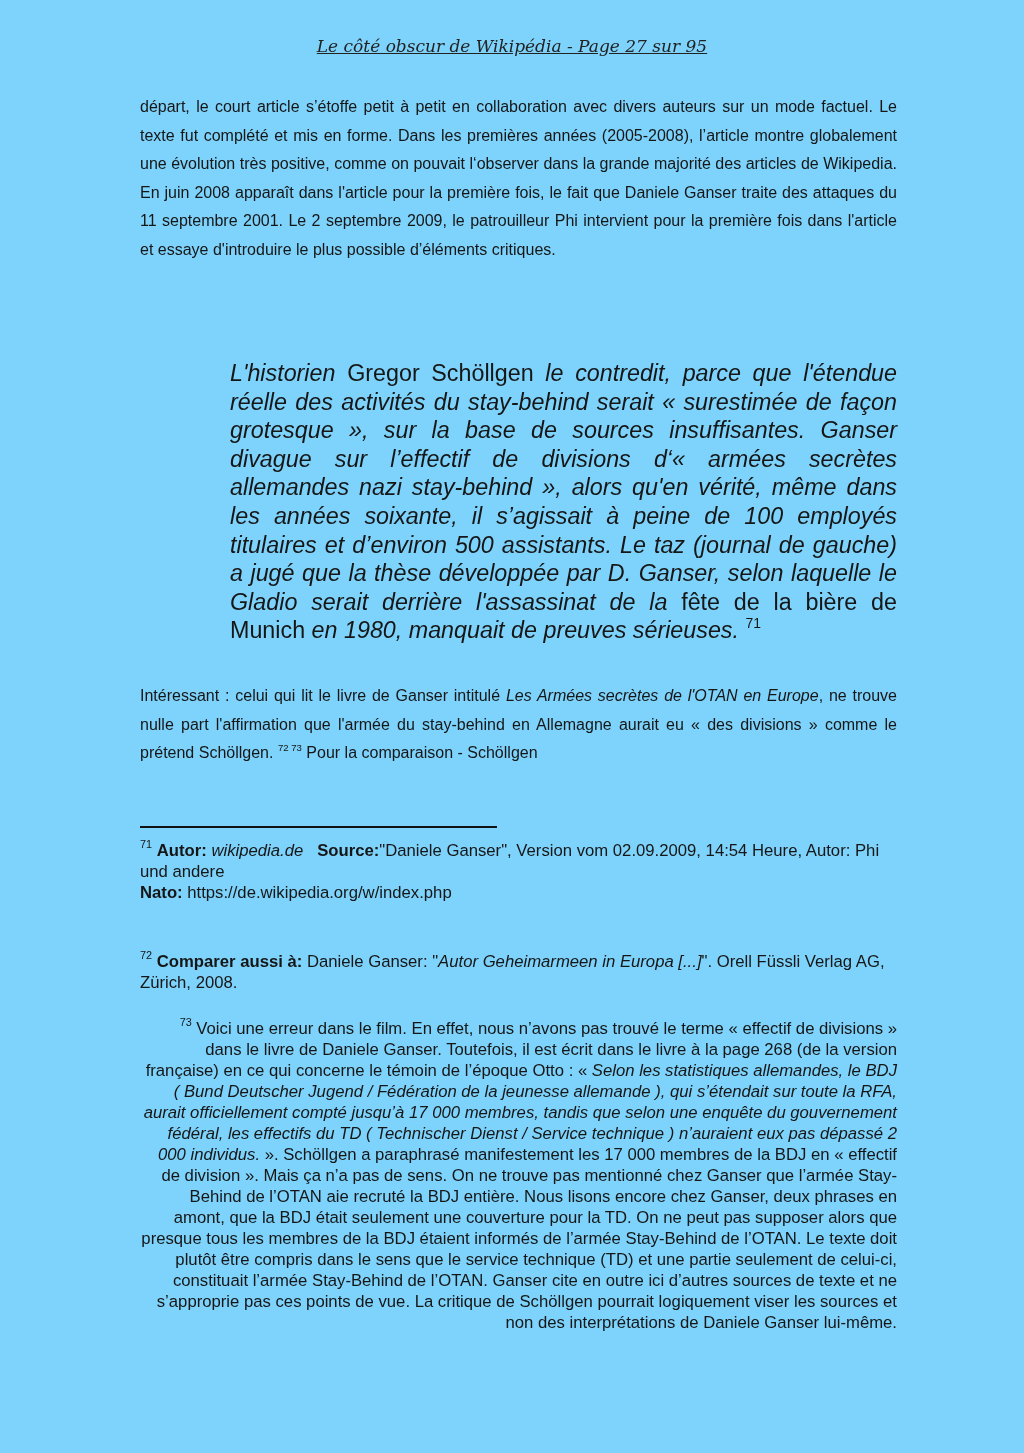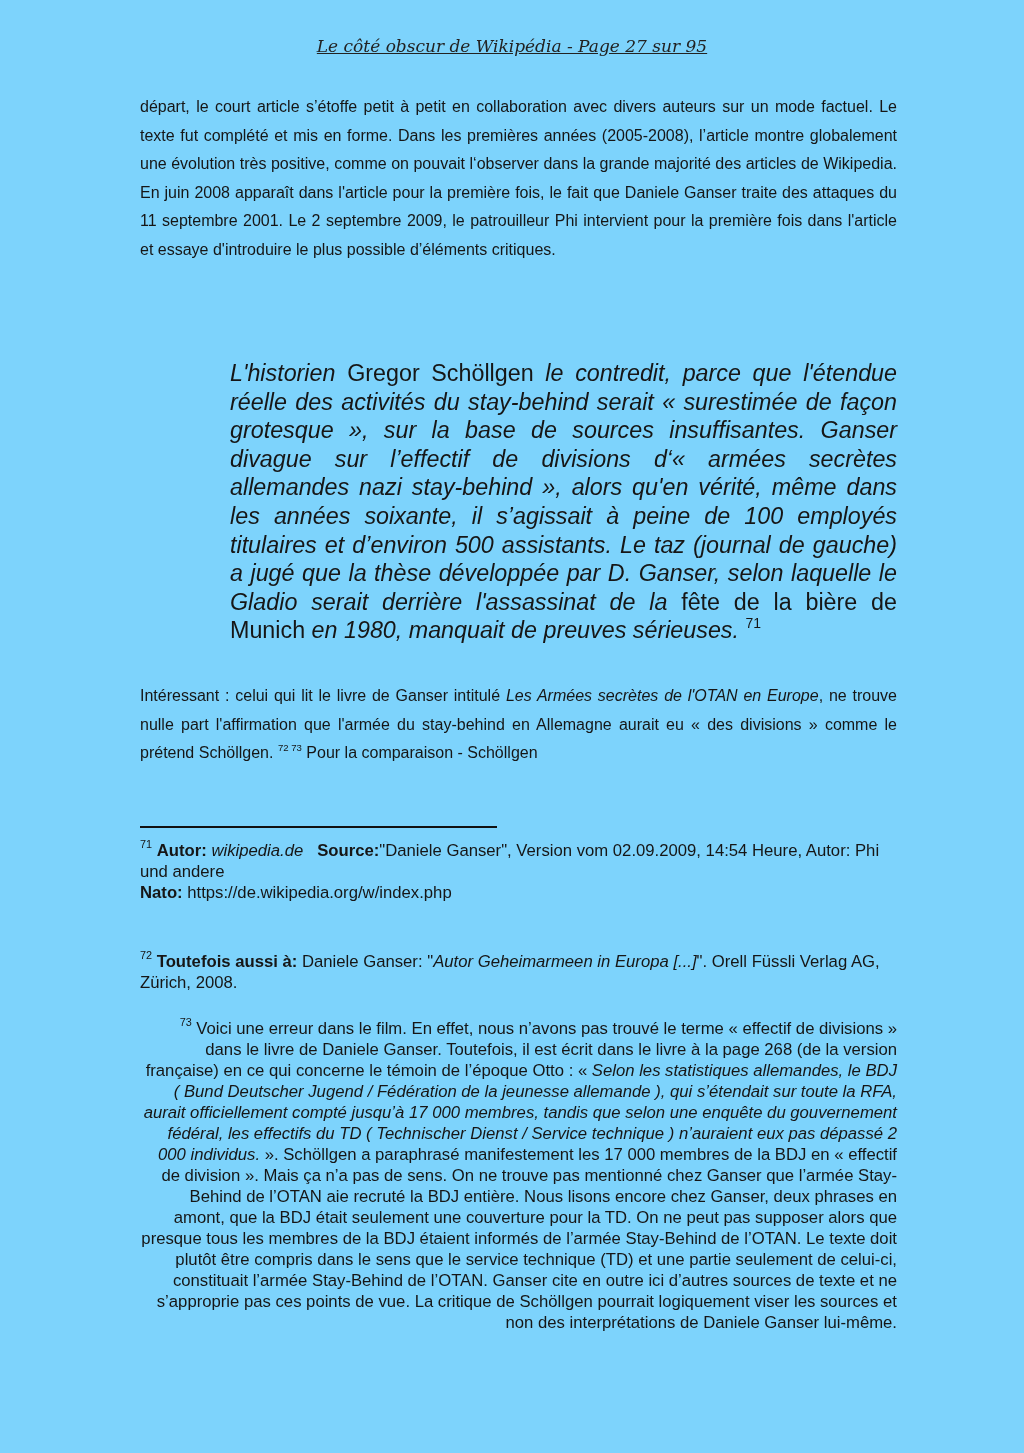--- a/index.html
+++ b/index.html
@@ -50,17 +50,17 @@
 
   <div class="fn fn1">
     <sup>71</sup>
     <b>Autor:</b>
     <i>wikipedia.de</i>&nbsp;&nbsp;
     <b>Source:</b><span>"Daniele Ganser", Version vom 02.09.2009, 14:54 Heure, Autor: Phi und andere</span><br>
     <b>Nato:</b>
     <span>https://de.wikipedia.org/w/index.php</span><br>
   </div>
 
-  <div class="fn fn2"><sup>72</sup> <b>Toutefois aussi à:</b><span> Daniele Ganser: "</span><i>Autor Geheimarmeen in Europa [...]</i><span>". Orell Füssli Verlag AG, Zürich, 2008.</span></div>
+  <div class="fn fn2"><sup>72</sup> <b>Comparer aussi à:</b><span> Daniele Ganser: "</span><i>Autor Geheimarmeen in Europa [...]</i><span>". Orell Füssli Verlag AG, Zürich, 2008.</span></div>
 
   <div class="fn fn3"><sup>73</sup><span> Voici une erreur dans le film. En effet, nous n’avons pas trouvé le terme « effectif de divisions » dans le livre de Daniele Ganser. Toutefois, il est écrit dans le livre à la page 268 (de la version française) en ce qui concerne le témoin de l’époque Otto : « </span><i>Selon les statistiques allemandes, le BDJ ( Bund Deutscher Jugend / Fédération de la jeunesse allemande ), qui s’étendait sur toute la RFA, aurait officiellement compté jusqu’à 17 000 membres, tandis que selon une enquête du gouvernement fédéral, les effectifs du TD ( Technischer Dienst / Service technique ) n’auraient eux pas dépassé 2 000 individus.</i><span> ». Schöllgen a paraphrasé manifestement les 17 000 membres de la BDJ en « effectif de division ». Mais ça n’a pas de sens. On ne trouve pas mentionné chez Ganser que l’armée Stay-Behind de l’OTAN aie recruté la BDJ entière. Nous lisons encore chez Ganser, deux phrases en amont, que la BDJ était seulement une couverture pour la TD. On ne peut pas supposer alors que presque tous les membres de la BDJ étaient informés de l’armée Stay-Behind de l’OTAN. Le texte doit plutôt être compris dans le sens que le service technique (TD) et une partie seulement  de celui-ci, constituait l’armée Stay-Behind de l’OTAN. Ganser cite en outre ici d’autres sources de texte et ne s’approprie pas ces points de vue. La critique de Schöllgen pourrait logiquement viser les sources et non des interprétations de Daniele Ganser lui-même.</span></div>
 
 </div>
 
 </body></html>

